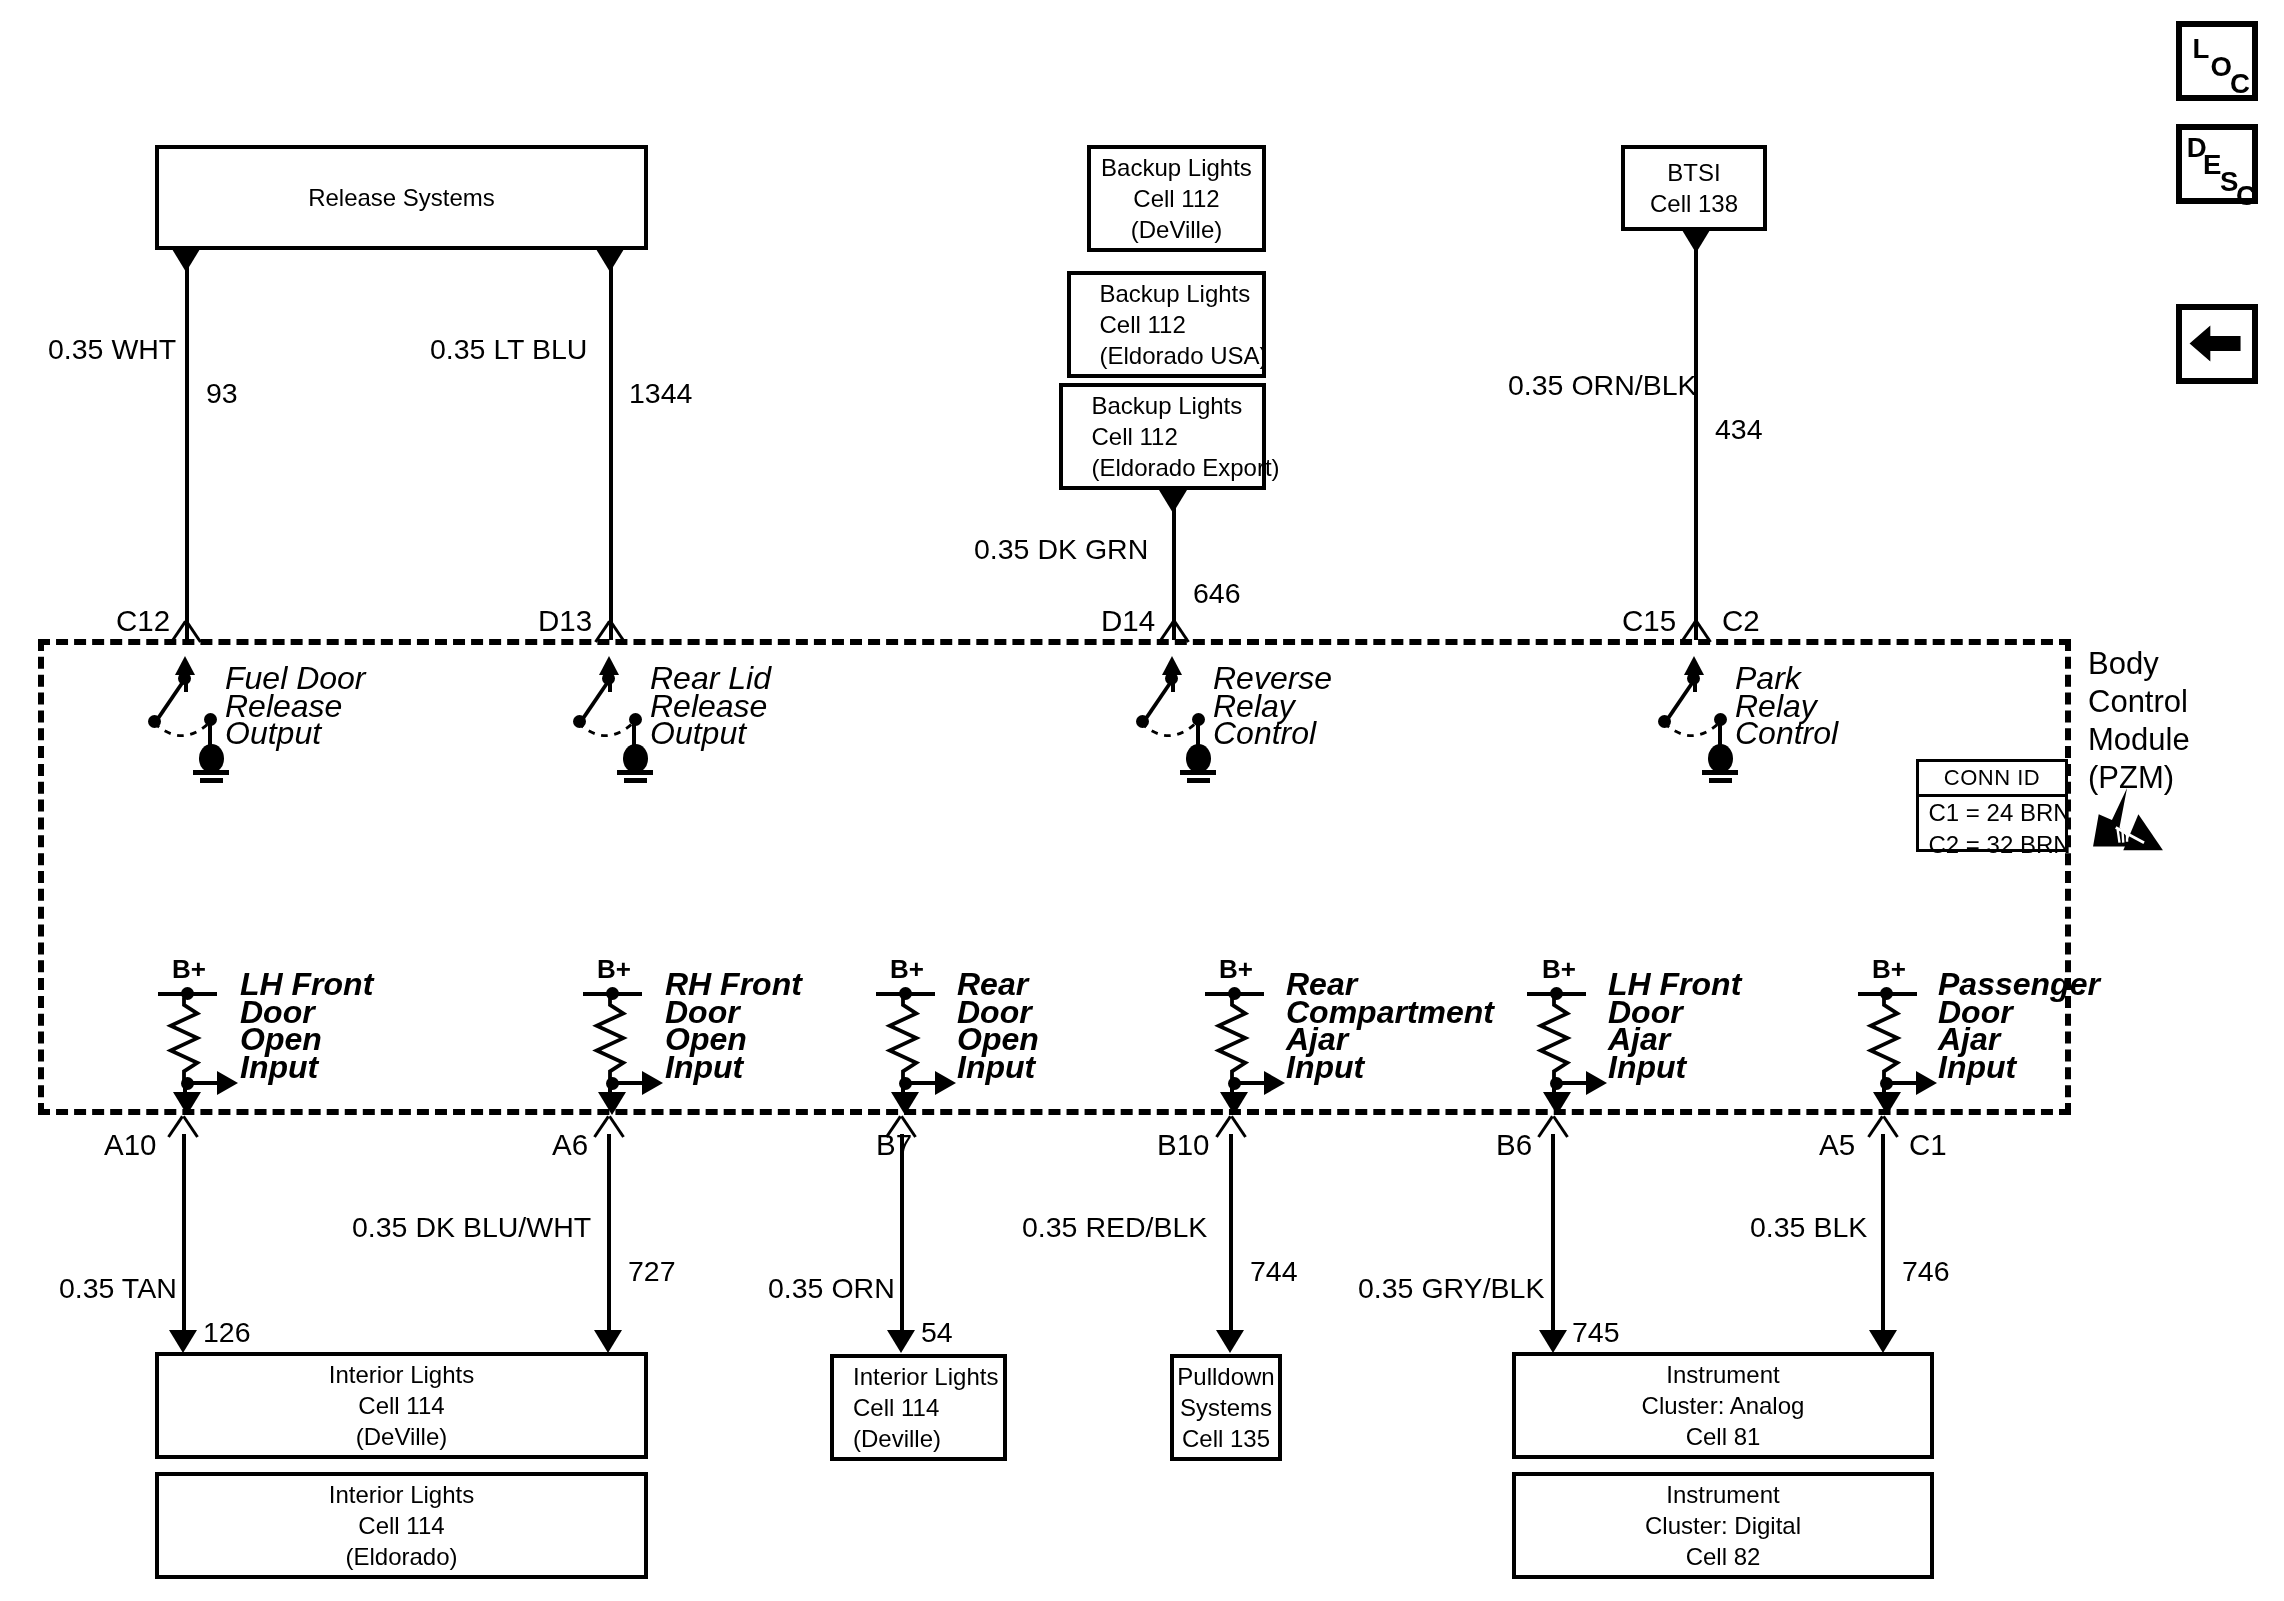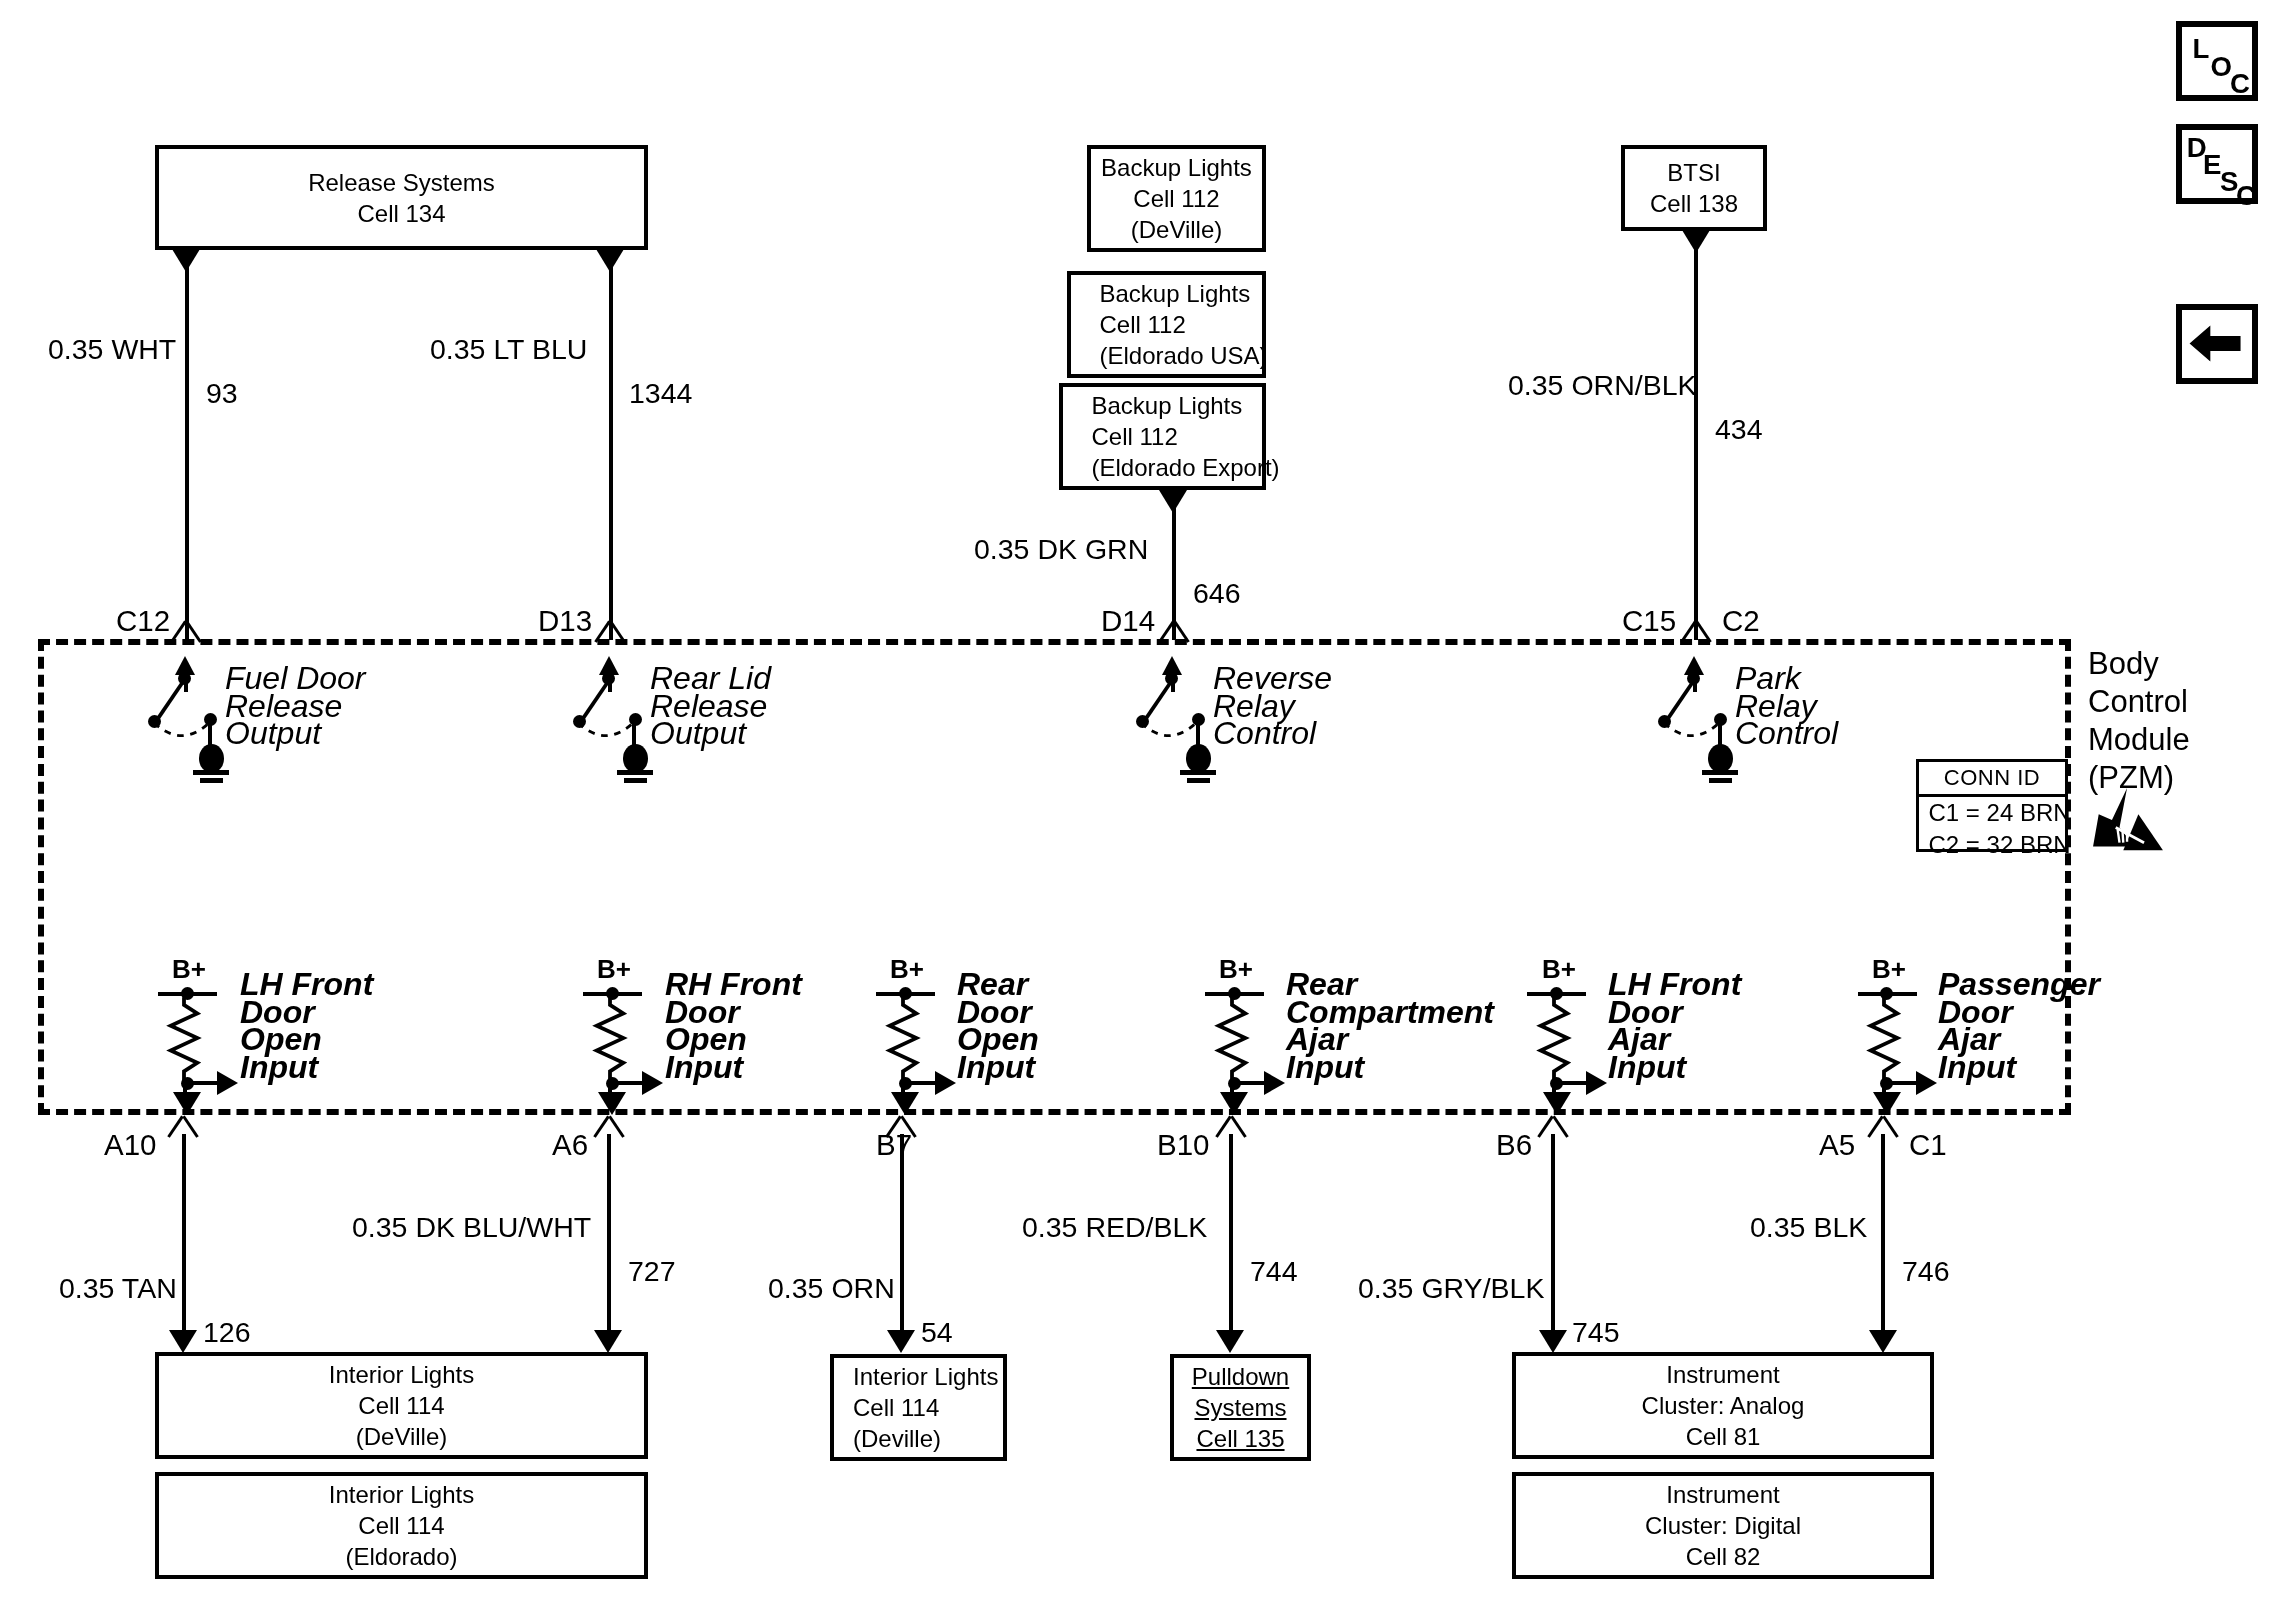--- a/index.html
+++ b/index.html
@@ -84,21 +84,20 @@
   </div>
 
   <div class="navbtn" style="left:2176px;top:304px;width:82px;height:80px;">
     <svg width="68" height="67" viewBox="0 0 72 70">
       <path d="M8 35 L30 16 L30 27 L62 27 L62 43 L30 43 L30 54 Z" fill="#000"></path>
     </svg>
   </div>
 
   <div class="box center" style="left:155px;top:145px;width:493px;height:105px;">
     <div class="ln">Release Systems</div>
-    <div class="ln">Cell 134</div>
   </div>
 
   <div class="box center" style="left:1087px;top:145px;width:179px;height:107px;">
     <div class="ln">Backup Lights</div>
     <div class="ln">Cell 112</div>
     <div class="ln">(DeVille)</div>
   </div>
 
   <div class="box cpad" style="left:1067px;top:271px;width:199px;height:107px;">
     <div class="ln">Backup Lights</div>
@@ -432,21 +431,21 @@
     <div class="ln">Cell 114</div>
     <div class="ln">(Eldorado)</div>
   </div>
 
   <div class="box cpad" style="left:830px;top:1354px;width:177px;height:107px;padding-left:19px;">
     <div class="ln">Interior Lights</div>
     <div class="ln">Cell 114</div>
     <div class="ln">(Deville)</div>
   </div>
 
-  <div class="box center" style="left:1170px;top:1354px;width:141px;height:107px;text-decoration:underline;">
+  <div class="box center" style="left:1170px;top:1354px;width:112px;height:107px;">
     <div class="ln">Pulldown</div>
     <div class="ln">Systems</div>
     <div class="ln">Cell 135</div>
   </div>
 
   <div class="box center" style="left:1512px;top:1352px;width:422px;height:107px;">
     <div class="ln">Instrument</div>
     <div class="ln">Cluster: Analog</div>
     <div class="ln">Cell 81</div>
   </div>

